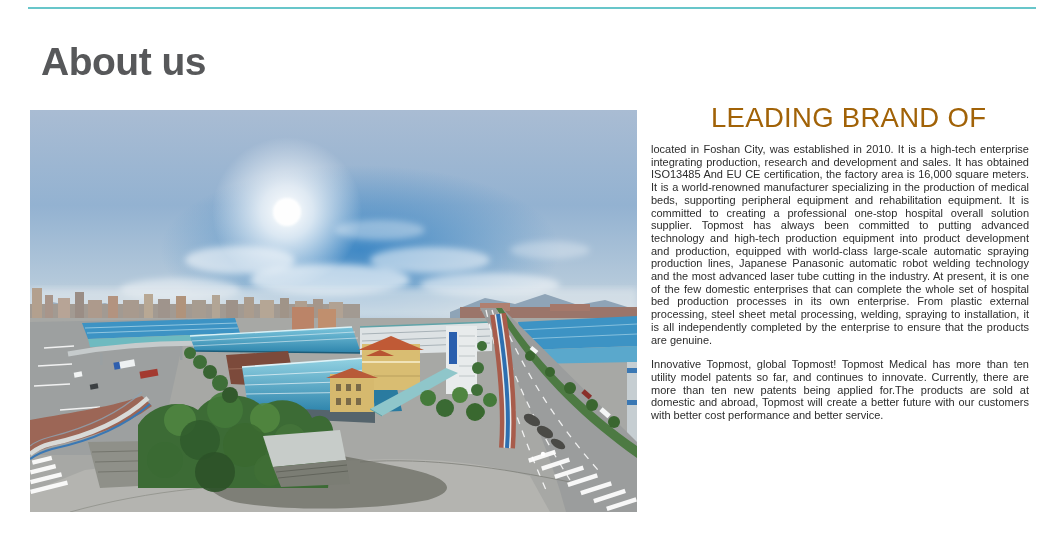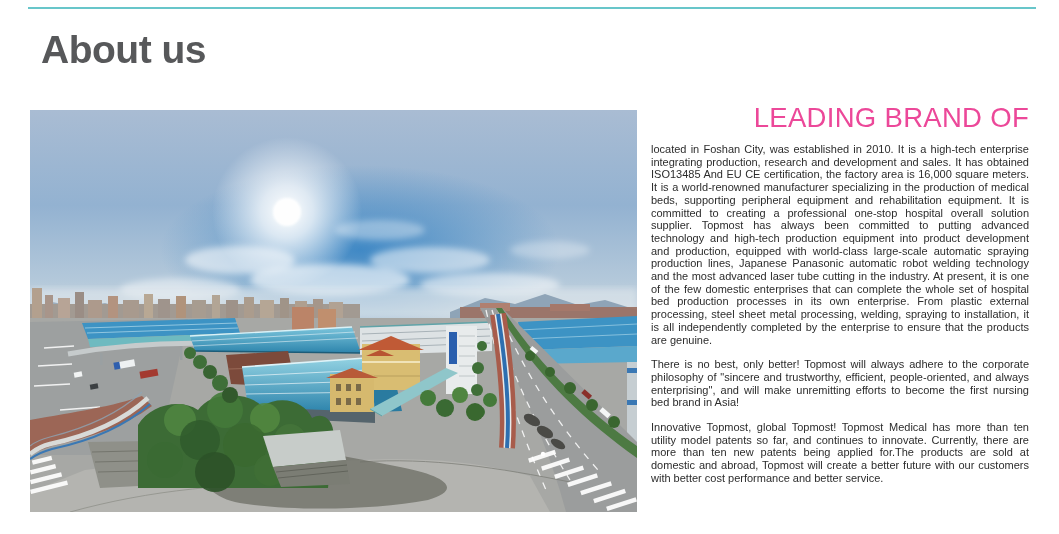--- a/index.html
+++ b/index.html
@@ -11,43 +11,43 @@
   }
   .stage { position: relative; width: 1059px; height: 534px; background: #fff; }
 
   .top-line {
     position: absolute; left: 28px; top: 7px;
     width: 1008px; height: 2px;
     background: #68c6ca;
   }
 
   .page-title {
-    position: absolute; left: 41px; top: 28px;
+    position: absolute; left: 41px; top: 40px;
     margin: 0;
     font-size: 39px; font-weight: 700;
     letter-spacing: -0.5px;
     color: #57585a;
   }
 
   .photo {
     position: absolute; left: 30px; top: 110px;
     width: 607px; height: 402px;
     overflow: hidden; background: #9db8d6;
   }
   .photo svg { display: block; }
 
   .content {
     position: absolute; left: 651px; top: 105px;
     width: 378px;
   }
   .headline {
     margin: 0 0 0 60px;
-    color: #ec4899;
+    color: #a16207;
     font-size: 27.5px; line-height: 26px;
-    font-weight: 500; letter-spacing: 0.3px; text-align: right;
+    font-weight: 500; letter-spacing: 0.3px;
   }
   .content p {
     margin: 0 0 12px 0;
     font-size: 11px; line-height: 12.7px;
     text-align: justify;
     color: #2c2c2c;
   }
   .content p.first { margin-top: 12px; }
 </style>
 </head>
@@ -349,17 +349,16 @@
         </g>
       </g>
     </svg>
   </div>
 
   <div class="content">
     <div class="headline">
       <div>LEADING BRAND OF</div>
     </div>
     <p class="first">located in Foshan City, was established in 2010.  It is a high-tech enterprise integrating production, research and development and sales. It has obtained ISO13485 And EU CE certification, the  factory area is 16,000 square meters. It is a world-renowned manufacturer specializing in the production of medical beds, supporting peripheral equipment and rehabilitation equipment. It is committed to creating a professional one-stop hospital overall solution supplier. Topmost has always been committed to putting advanced technology and high-tech production equipment into product development and production, equipped with world-class large-scale automatic spraying production lines, Japanese Panasonic automatic robot welding technology and the most advanced laser tube cutting in the industry. At present, it is one of the few domestic enterprises that can complete the whole set of hospital bed production processes in its own enterprise. From plastic external processing, steel sheet metal processing, welding, spraying to installation, it is all independently completed by the enterprise to ensure that the products are genuine.</p>
-    <p>There is no best, only better! Topmost will always adhere to the corporate philosophy of "sincere and trustworthy, efficient, people-oriented, and always enterprising", and will make unremitting efforts to become the first nursing bed brand in Asia!</p>
     <p>Innovative Topmost, global Topmost! Topmost Medical has more than ten utility model patents so far, and continues to innovate. Currently, there are more than ten new patents being applied for.The products are sold at domestic  and abroad, Topmost will create a better future with our customers with better cost performance and better service.</p>
   </div>
 
 </div>
 
 </body></html>

